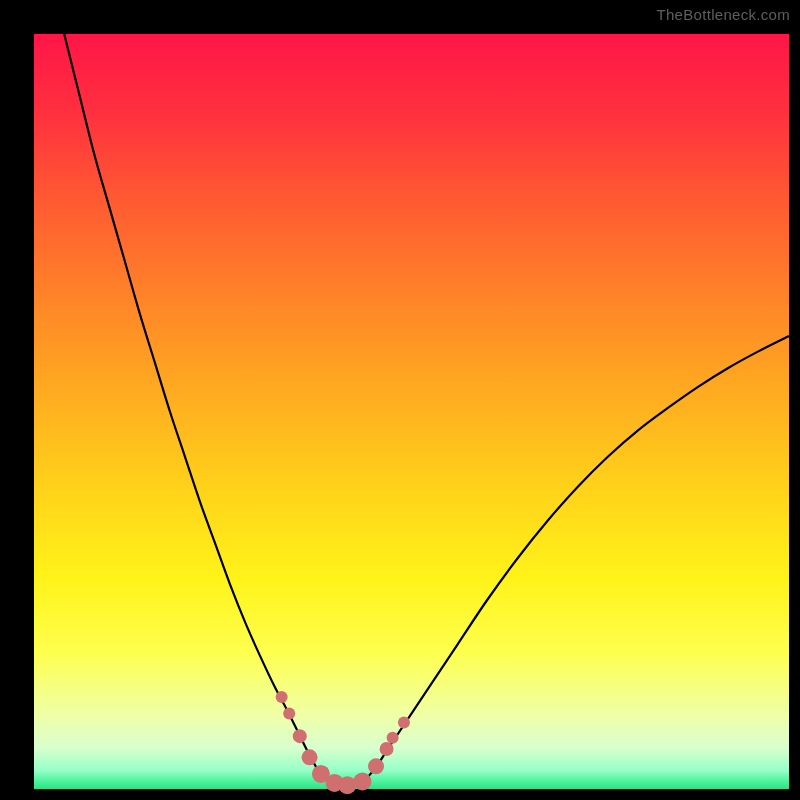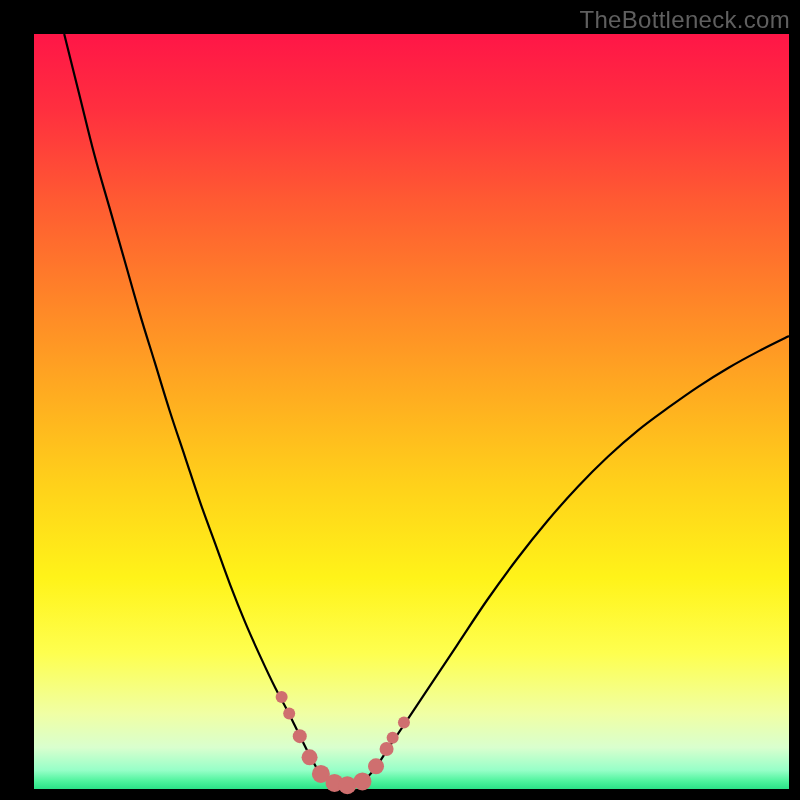--- a/index.html
+++ b/index.html
@@ -17,21 +17,21 @@
     top: 0;
     width: 800px;
     height: 800px;
     background: #000;
   }
   .watermark {
     position: absolute;
     top: 6px;
     right: 10px;
     color: #5f5f5f;
-    font-size: 24px;
+    font-size: 15px;
     letter-spacing: 0.3px;
     font-weight: 500;
   }
   svg {
     position: absolute;
     left: 0;
     top: 0;
   }
 </style>
 </head>

